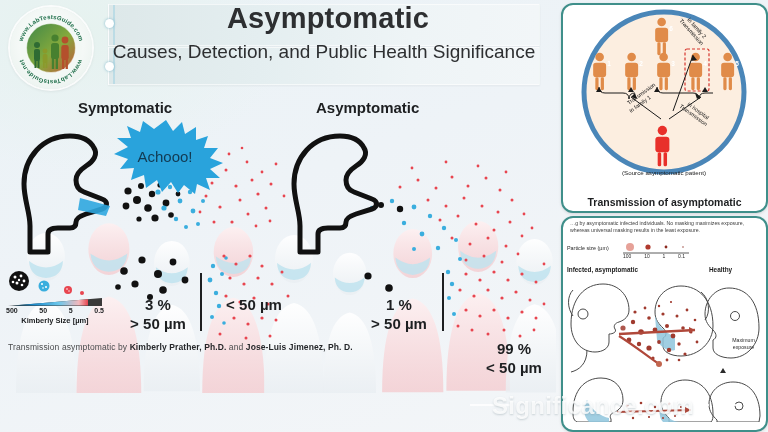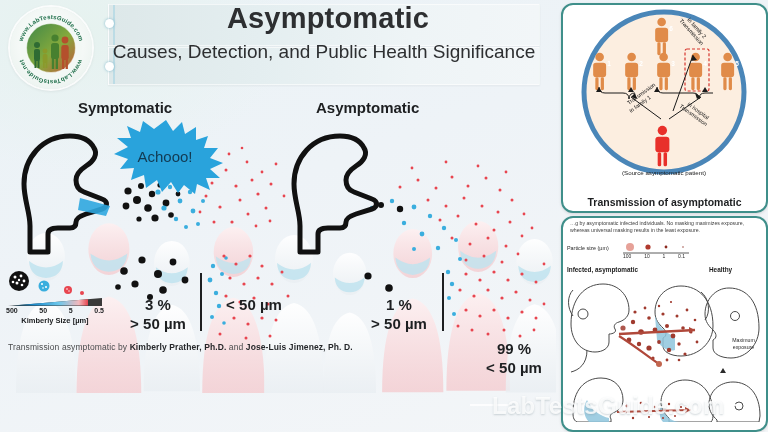--- a/index.html
+++ b/index.html
@@ -713,15 +713,15 @@
     <div id="bc-maxexp">
       <span>Maximum exposure</span>
     </div>
   </div>
 
   <div id="wm-line-l"></div>
   <div class="dashline" style="left:700px;"></div>
   <div class="dashline" style="left:716px;"></div>
   <div class="dashline" style="left:732px;"></div>
   <div class="dashline" style="left:748px;"></div>
-  <div id="watermark">LabTestsGuide.com</div>
+  <div id="watermark">Significance.com</div>
 
 </div>
 
 </body></html>

